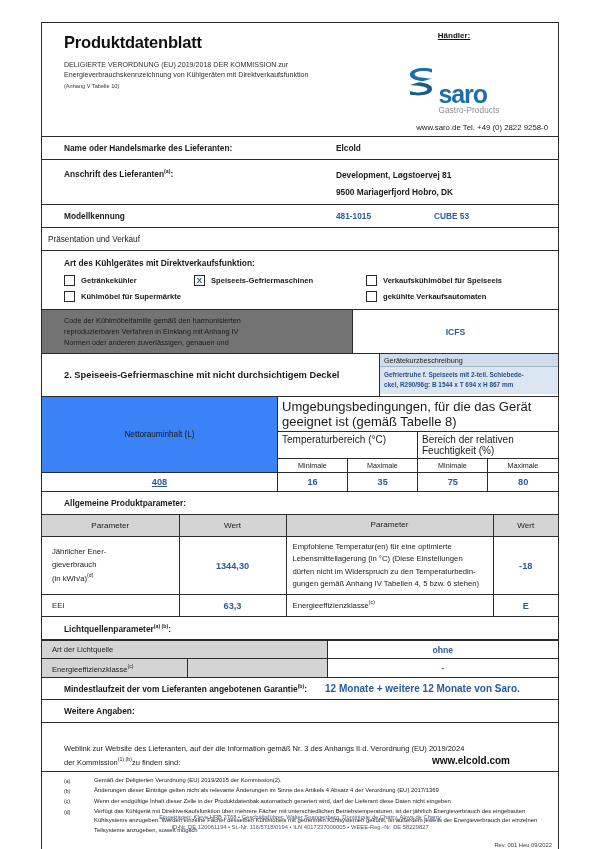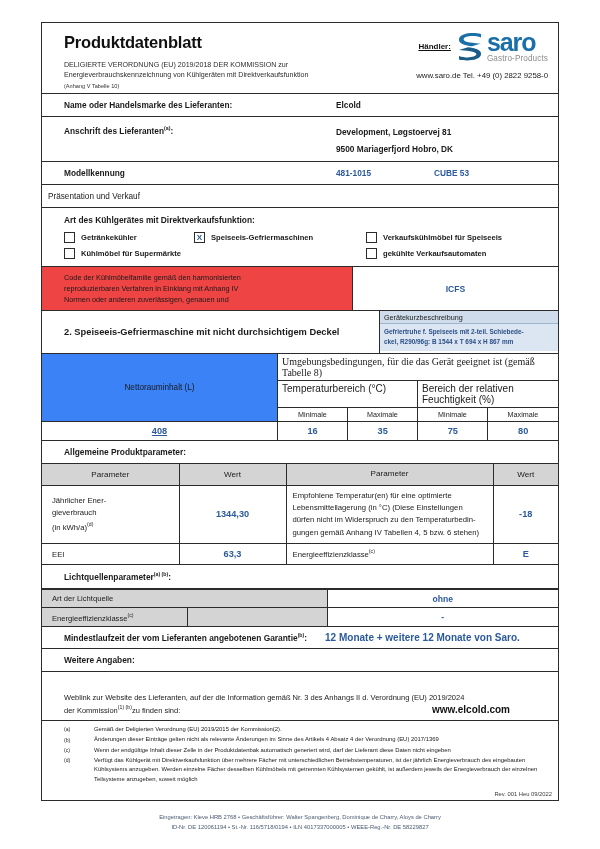--- a/index.html
+++ b/index.html
@@ -63,20 +63,21 @@
   .hdr-right {
     flex: 0 0 188px;
     padding-right: 10px;
     text-align: right;
   }
   .haendler-row {
     display: flex;
     align-items: center;
     justify-content: flex-end;
     gap: 6px;
+    flex-direction: column;
   }
   .haendler {
     font-size: 8px;
     font-weight: bold;
     text-decoration: underline;
     color: #111;
     white-space: nowrap;
     padding-bottom: 2px;
   }
   .logo {
@@ -86,20 +87,21 @@
   }
   .logo-mark { flex: 0 0 auto; display:block; }
   .logo-text { text-align: left; line-height: 1; }
   .logo-word {
     font-size: 25px;
     font-weight: bold;
     color: #1a6fa8;
     letter-spacing: -1.1px;
     display: block;
     line-height: 0.92;
+    margin-top: 35px;
   }
   .logo-tag {
     font-size: 8.2px;
     color: #8c8c8c;
     display: block;
     letter-spacing: 0.1px;
     margin-top: 1px;
   }
   .contact {
     font-size: 7.8px;
@@ -173,21 +175,21 @@
     flex: 0 0 auto;
   }
   .cbx-lab { font-size: 7.6px; font-weight: bold; white-space: nowrap; }
   .c1 { flex: 0 0 130px; }
   .c2 { flex: 0 0 172px; }
   .c3 { flex: 0 0 auto; }
   
   .icfs-row { display: flex; border-bottom: 1.4px solid #2b2b2b; }
   .icfs-left {
     flex: 0 0 311px;
-    background: #ef4444;
+    background: #737373;
     padding: 5px 8px 5px 22px;
     font-size: 7.3px;
     line-height: 1.52;
     box-sizing: border-box;
     border-right: 1.4px solid #2b2b2b;
   }
   .icfs-right {
     flex: 1 1 auto;
     display: flex;
     align-items: center;
@@ -237,24 +239,23 @@
     background: #3b82f6;
     border-right: 1.4px solid #2b2b2b;
     display: flex;
     align-items: center;
     justify-content: center;
     font-size: 8.2px;
     box-sizing: border-box;
   }
   .env-right { flex: 1 1 auto; }
   .env-hd1 {
-    font-size: 10px;
+    font-size: 13px;
     padding: 2px 4px;
     border-bottom: 1px solid #2b2b2b;
-    font-family: Liberation Serif, serif;
   }
   .env-hd2 { display: flex; border-bottom: 1px solid #2b2b2b; }
   .env-hd2 > div {
     font-size: 10px;
     padding: 2px 4px;
     box-sizing: border-box;
   }
   .env-hd2 .a { flex: 0 0 50%; border-right: 1px solid #2b2b2b; }
   .env-hd2 .b { flex: 1 1 auto; }
   .env-hd3 { display: flex; }

